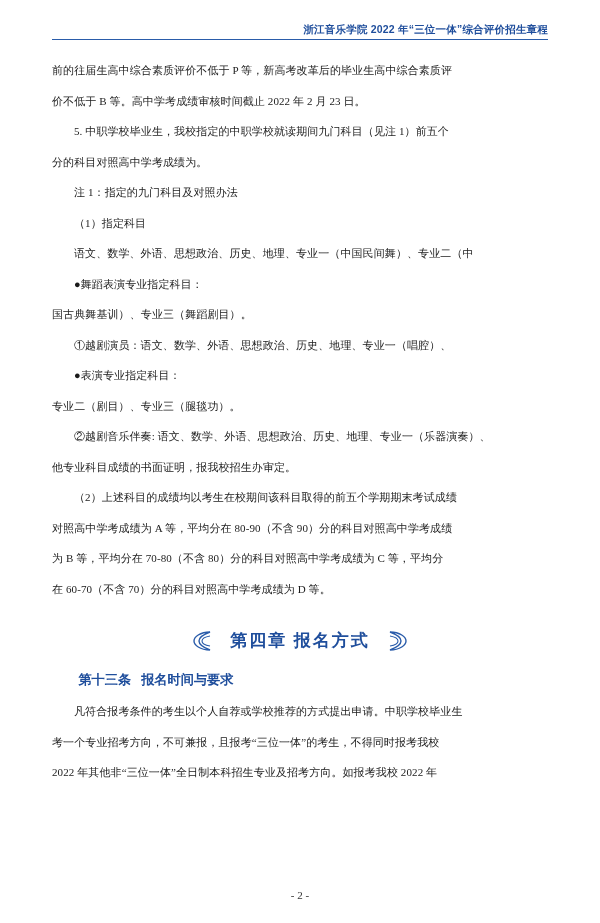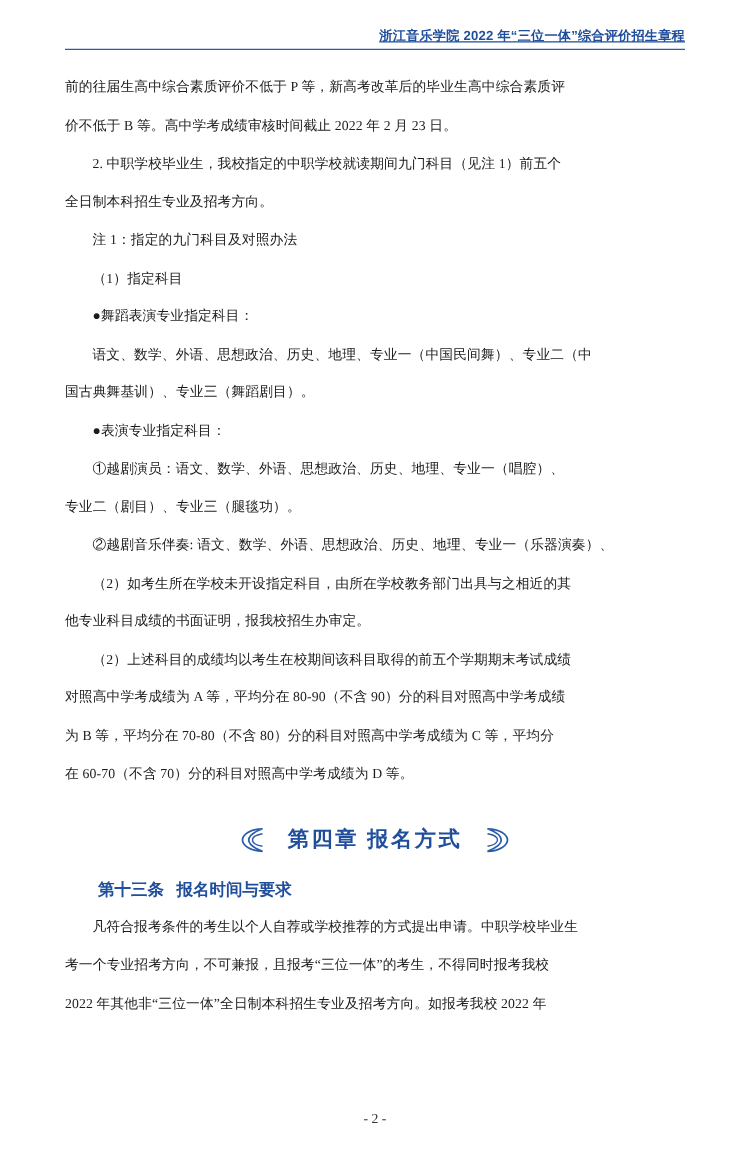--- a/index.html
+++ b/index.html
@@ -29,21 +29,20 @@
     position: relative;
   }
   .header-title {
     font-size: 10.5px;
     font-weight: bold;
     color: #1f4e9c;
     letter-spacing: 0.2px;
     font-family: "Liberation Sans", "DejaVu Sans", sans-serif;
     line-height: 14px;
     white-space: nowrap;
-    text-decoration: underline;
   }
   .header-rule {
     margin-top: 3px;
     height: 0;
     border-top: 1.2px solid #2a5caa;
   }
   
   .content {
     padding-top: 16px;
   }
@@ -86,21 +85,21 @@
     position: relative;
     flex: none;
   }
   .orn svg { display:block; }
   .sub-head {
     margin: 6px 0 2px 0;
     font-size: 13.2px;
     font-weight: bold;
     color: #1f4e9c;
     text-indent: 2em;
-    font-family: Liberation Serif, serif;
+    font-family: Liberation Mono, monospace;
     line-height: 28px;
   }
   .sub-head .sub-head-label {
     margin-right: 10px;
   }
   .sub-head .sub-head-text {
     font-weight: bold;
   }
   
   .footer {
@@ -121,32 +120,31 @@
 
   <div class="header">
     <div class="header-title">浙江音乐学院 2022 年“三位一体”综合评价招生章程</div>
     <div class="header-rule"></div>
   </div>
 
   <div class="content">
 
     <p>前的往届生高中综合素质评价不低于 P 等，新高考改革后的毕业生高中综合素质评</p>
     <p>价不低于 B 等。高中学考成绩审核时间截止 2022 年 2 月 23 日。</p>
-    <p class="indent">2. 中职学校毕业生，我校指定的中职学校就读期间九门科目（见注 1）前五个</p>
-    <p>全日制本科招生专业及招考方向。</p>
+    <p class="indent">5. 中职学校毕业生，我校指定的中职学校就读期间九门科目（见注 1）前五个</p>
+    <p>分的科目对照高中学考成绩为。</p>
     <p class="indent">注 1：指定的九门科目及对照办法</p>
     <p class="indent">（1）指定科目</p>
+    <p class="indent">语文、数学、外语、思想政治、历史、地理、专业一（中国民间舞）、专业二（中</p>
     <p class="indent">●舞蹈表演专业指定科目：</p>
-    <p class="indent">语文、数学、外语、思想政治、历史、地理、专业一（中国民间舞）、专业二（中</p>
     <p>国古典舞基训）、专业三（舞蹈剧目）。</p>
+    <p class="indent">①越剧演员：语文、数学、外语、思想政治、历史、地理、专业一（唱腔）、</p>
     <p class="indent">●表演专业指定科目：</p>
-    <p class="indent">①越剧演员：语文、数学、外语、思想政治、历史、地理、专业一（唱腔）、</p>
     <p>专业二（剧目）、专业三（腿毯功）。</p>
     <p class="indent">②越剧音乐伴奏: 语文、数学、外语、思想政治、历史、地理、专业一（乐器演奏）、</p>
-    <p class="indent">（2）如考生所在学校未开设指定科目，由所在学校教务部门出具与之相近的其</p>
     <p>他专业科目成绩的书面证明，报我校招生办审定。</p>
     <p class="indent">（2）上述科目的成绩均以考生在校期间该科目取得的前五个学期期末考试成绩</p>
     <p>对照高中学考成绩为 A 等，平均分在 80-90（不含 90）分的科目对照高中学考成绩</p>
     <p>为 B 等，平均分在 70-80（不含 80）分的科目对照高中学考成绩为 C 等，平均分</p>
     <p>在 60-70（不含 70）分的科目对照高中学考成绩为 D 等。</p>
 
     <div class="chapter">
       <span class="chapter-inner">
         <span class="orn">
           <svg width="26" height="26" viewBox="0 0 26 26">

